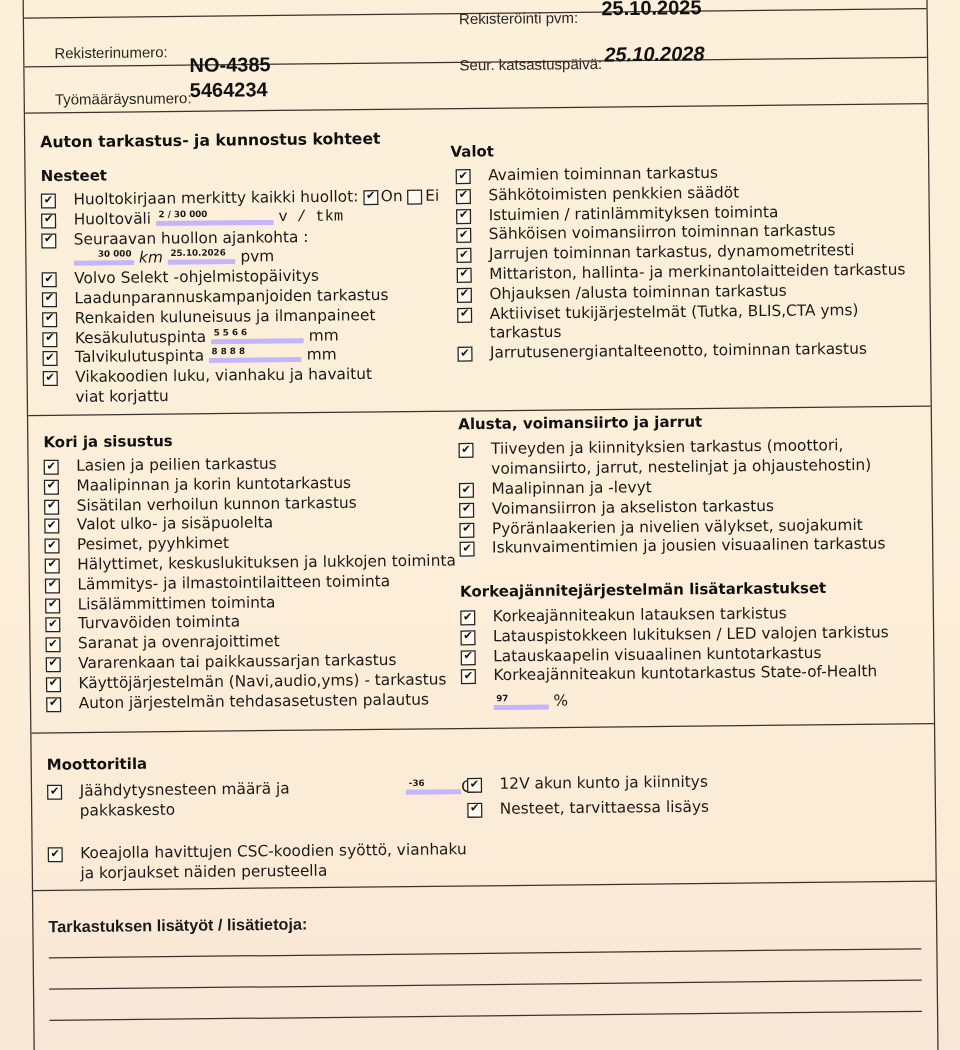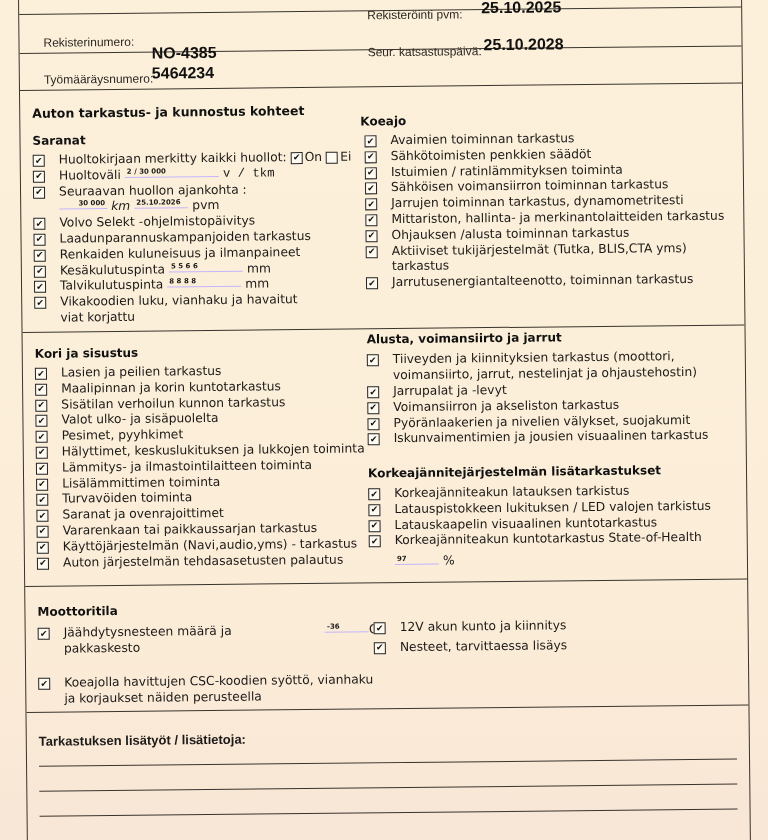--- a/index.html
+++ b/index.html
@@ -24,21 +24,21 @@
   .list { position:absolute; margin:0; padding:0; list-style:none; }
   .item { display:flex; align-items:flex-start; font-size:12.3px; line-height:15.8px; color:#1c1a18; }
   .cb {
     flex:0 0 auto; width:10px; height:10px; border:1.5px solid #222; margin-top:2px;
     display:inline-flex; align-items:center; justify-content:center;
     font-size:9px; line-height:9px; font-weight:bold; color:#111; background:#fffaf0;
   }
   .cb.empty { color:transparent; }
   .gap-l { margin-left:14px; }
   .fill {
-    display:inline-block; border-bottom:1px solid #c4b5fd; min-width:70px;
+    display:inline-block; border-bottom:4px solid #c4b5fd; min-width:70px;
     font-size:7px; font-weight:bold; line-height:9px; vertical-align:4px; padding:0 2px;
   }
   .inline-cb { display:inline-flex; align-items:center; margin-left:4px; }
   .inline-cb .cb { margin-top:0; margin-right:2px; }
   .note-line { position:absolute; left:12px; right:12px; border-top:1.3px solid #3a342e; }
   .notes-title { position:absolute; font-family:"Liberation Sans",sans-serif; font-weight:bold; font-size:13px; }
 </style>
 </head>
 <body>
 
@@ -49,25 +49,25 @@
   <div class="hline" style="top:94px;"></div>
 
   <span class="hdr-label" style="left:24px; top:40px;">Rekisterinumero:</span>
   <span class="hdr-value" style="left:132px; top:34px;margin-top:16px;">NO-4385</span>
   <span class="hdr-label" style="left:348px; top:16px;">Rekisteröinti pvm:</span>
   <span class="hdr-value" style="left:462px; top:8px;">25.10.2025</span>
 
   <span class="hdr-label" style="left:24px; top:77px;">Työmääräysnumero:</span>
   <span class="hdr-value" style="left:132px; top:70px;text-align:right;">5464234</span>
   <span class="hdr-label" style="left:348px; top:53px;">Seur. katsastuspäivä:</span>
-  <span class="hdr-value" style="left:464px; top:45px;">25.10.2028</span>
+  <span class="hdr-value" style="left:464px; top:45px;font-style:italic;">25.10.2028</span>
 
   <span class="section-title" style="left:12px; top:110px;">Auton tarkastus- ja kunnostus kohteet</span>
 
-  <span class="sub-title" style="left:12px; top:138px;">Saranat</span>
+  <span class="sub-title" style="left:12px; top:138px;">Nesteet</span>
   <ul class="list" style="left:12px; top:157px; width:320px;">
     <li class="item">
       <span class="cb">✔</span>
       <span class="gap-l">Huoltokirjaan merkitty kaikki huollot:</span>
       <span class="inline-cb">
         <span class="cb">✔</span>
         <span>On</span>
       </span>
       <span class="inline-cb">
         <span class="cb empty"></span>
@@ -116,21 +116,21 @@
     </li>
     <li class="item">
       <span class="cb">✔</span>
       <span class="gap-l">
         <span>Vikakoodien luku, vianhaku ja havaitut</span><br>
         <span>viat korjattu</span>
       </span>
     </li>
   </ul>
 
-  <span class="sub-title" style="left:340px; top:122px;">Koeajo</span>
+  <span class="sub-title" style="left:340px; top:122px;">Valot</span>
   <ul class="list" style="left:344px; top:141px; width:380px;" id="koeajo-list">
       <li class="item">
         <span class="cb">✔</span>
         <span class="gap-l">Avaimien toiminnan tarkastus</span>
       </li>
       <li class="item">
         <span class="cb">✔</span>
         <span class="gap-l">Sähkötoimisten penkkien säädöt</span>
       </li>
       <li class="item">
@@ -227,21 +227,21 @@
       <span class="cb">✔</span>
       <span class="gap-l">
         <span>Tiiveyden ja kiinnityksien tarkastus (moottori,</span><br>
         <span>voimansiirto, jarrut, nestelinjat ja ohjaustehostin)</span>
       </span>
     </li>
   </ul>
   <ul class="list" style="left:344px; top:392px; width:380px;" id="alusta-list">
       <li class="item">
         <span class="cb">✔</span>
-        <span class="gap-l">Jarrupalat ja -levyt</span>
+        <span class="gap-l">Maalipinnan ja -levyt</span>
       </li>
       <li class="item">
         <span class="cb">✔</span>
         <span class="gap-l">Voimansiirron ja akseliston tarkastus</span>
       </li>
       <li class="item">
         <span class="cb">✔</span>
         <span class="gap-l">Pyöränlaakerien ja nivelien välykset, suojakumit</span>
       </li>
       <li class="item">

